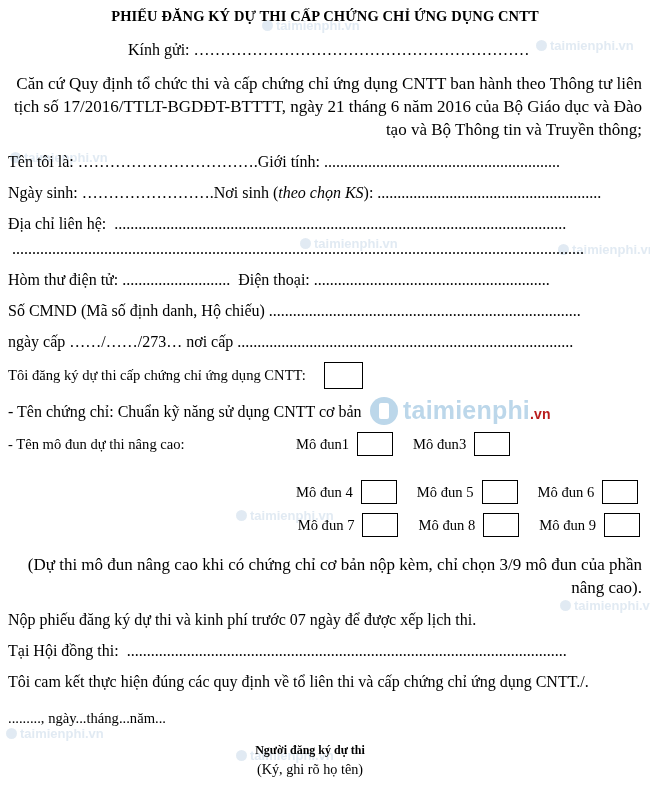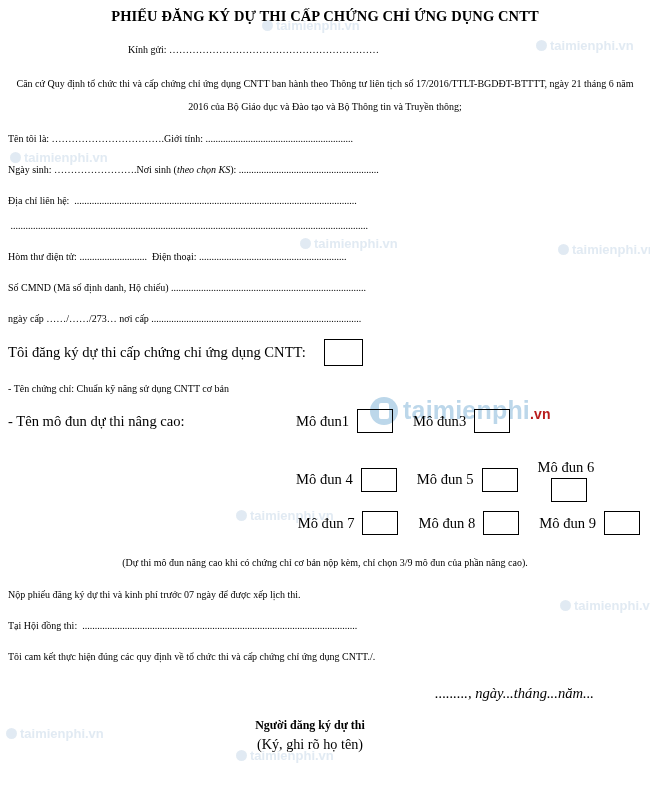--- a/index.html
+++ b/index.html
@@ -28,36 +28,36 @@
     padding: 6px 8px 0 8px;
   }
   .title {
     text-align: center;
     font-weight: bold;
     font-size: 14.5px;
     letter-spacing: 0.1px;
     margin: 2px 0 14px 0;
   }
   .line {
-    font-size: 10px;
+    font-size: 16px;
     line-height: 21px;
     margin: 0 0 10px 0;
     white-space: pre-wrap;
   }
   .line.tight { margin-bottom: 4px; }
   .kinhgui {
     text-align: left;
     padding-left: 120px;
     margin-bottom: 12px;
   }
   .para {
-    font-size: 10px;
+    font-size: 17px;
     line-height: 23px;
     margin: 0 0 10px 0;
-    text-align: center;
+    text-align: right;
   }
   .italic { font-style: italic; }
   .box {
     display: inline-block;
     width: 34px;
     height: 22px;
     border: 1px solid #000;
     vertical-align: middle;
     margin: 0 2px;
     background: transparent;
@@ -78,23 +78,22 @@
   }
   .modun-group {
     display: inline-flex;
     align-items: center;
     margin-right: 18px;
   }
   .modun-group .lbl { margin-right: 6px; }
   .pad-left-modun { padding-left: 288px; margin-top: 24px; }
   .pad-left-modun2 { padding-left: 288px; }
   .right-sign {
-    text-align: right;
+    text-align: left;
     padding-right: 48px;
-    font-style: italic;
     font-size: 14.6px;
     margin: 18px 0 8px 0;
   }
   .center-bold {
     text-align: center;
     font-weight: bold;
     font-size: 12px;
     margin: 16px 0 3px 0;
     padding-right: 30px;
   }
@@ -254,21 +253,21 @@
 
     <div class="modun-row pad-left-modun">
       <span class="modun-group">
           <span class="lbl">Mô đun 4</span>
           <span class="box"></span>
         </span>
       <span class="modun-group">
           <span class="lbl">Mô đun 5</span>
           <span class="box"></span>
         </span>
-      <span class="modun-group" style="margin-right:0;flex-direction:column;">
+      <span class="modun-group" style="margin-right:0;">
           <span class="lbl">Mô đun 6</span>
           <span class="box"></span>
         </span>
     </div>
 
     <div class="modun-row pad-left-modun2" style="margin-bottom:16px;justify-content:flex-end;">
       <span class="modun-group">
           <span class="lbl">Mô đun 7</span>
           <span class="box"></span>
         </span>
@@ -281,21 +280,21 @@
           <span class="box"></span>
         </span>
     </div>
 
     <div class="para">(Dự thi mô đun nâng cao khi có chứng chỉ cơ bản nộp kèm, chỉ chọn 3/9 mô đun của phần nâng cao).</div>
 
     <div class="line">Nộp phiếu đăng ký dự thi và kinh phí trước 07 ngày để được xếp lịch thi.</div>
 
     <div class="line">Tại Hội đồng thi:  ..............................................................................................................</div>
 
-    <div class="line">Tôi cam kết thực hiện đúng các quy định về tổ chức thi và cấp chứng chỉ ứng dụng CNTT./.</div>
+    <div class="line">Tôi cam kết thực hiện đúng các quy định về tổ liên thi và cấp chứng chỉ ứng dụng CNTT./.</div>
 
     <div class="right-sign">........., ngày...tháng...năm...</div>
 
     <div class="center-bold">Người đăng ký dự thi</div>
     <div class="center-italic">(Ký, ghi rõ họ tên)</div>
 
   </div>
 </div>
 
 </body></html>

